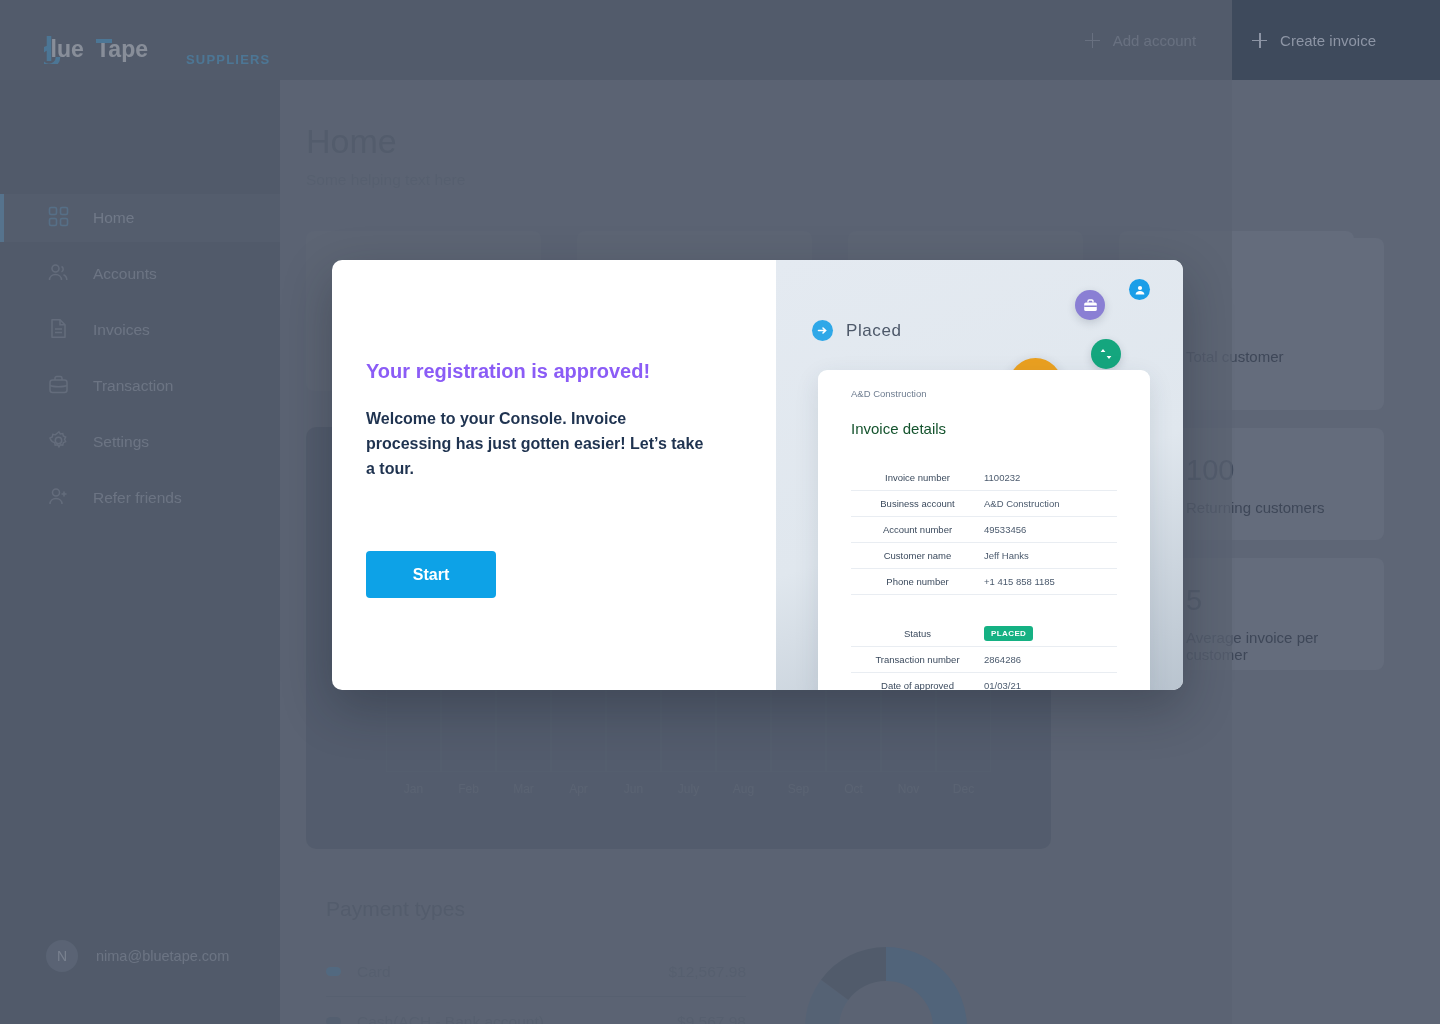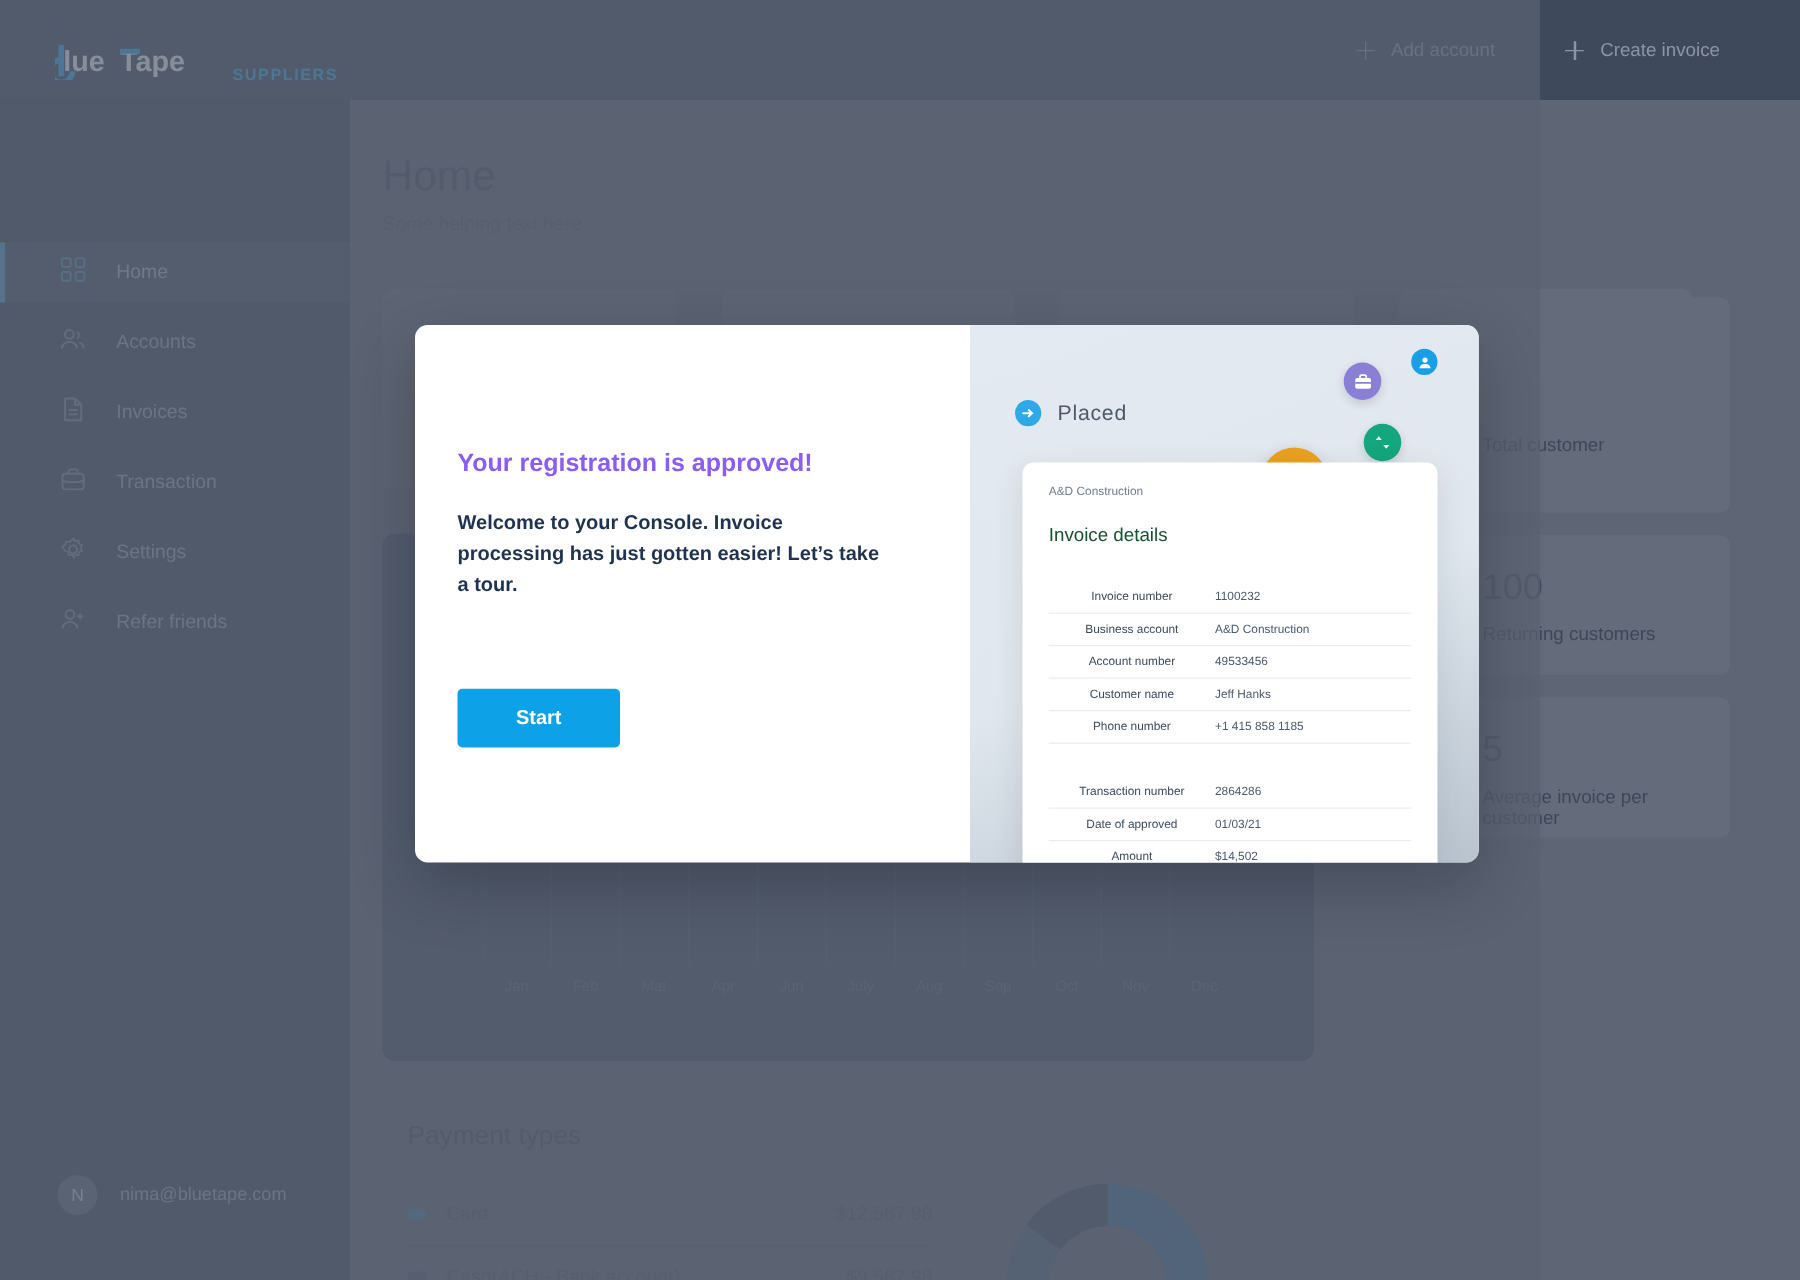--- a/index.html
+++ b/index.html
@@ -151,21 +151,21 @@
   .fab-person { width: 21px; height: 21px; background: #1b9ee8; right: 33px; top: 19px; }
   .fab-brief  { width: 30px; height: 30px; background: #8a7fd4; right: 78px; top: 30px;
                 box-shadow: 0 3px 8px rgba(40,50,70,0.18); }
   .fab-arrows { width: 30px; height: 30px; background: #14a67e; right: 62px; top: 79px;
                 box-shadow: 0 3px 8px rgba(40,50,70,0.18); }
   .fab-alert  { width: 53px; height: 53px; background: #eaa020; left: 233px; top: 98px;
                 box-shadow: 0 4px 12px rgba(40,50,70,0.22); }
 
   .invoice-card {
     position: absolute; left: 42px; top: 110px; width: 332px; height: 330px;
-    background: #ffffff; border-radius: 9px; padding: 18px 21px;
+    background: #ffffff; border-radius: 9px; padding: 18px 33px;
     box-shadow: 0 8px 24px rgba(45,60,80,0.12);
   }
   .inv-company { font-size: 9.5px; color: #6f7d90; }
   .inv-title { font-size: 15px; color: #14532d; margin-top: 21px; }
   .inv-table { margin-top: 28px; }
   .inv-row {
     display: flex; align-items: center; height: 26px;
     border-bottom: 1px solid #e9edf2; font-size: 9.5px;
   }
   .inv-k { color: #3b4a5d; width: 133px; text-align: center; }
@@ -460,20 +460,24 @@
             <span class="inv-v">Jeff Hanks</span>
           </div>
           <div class="inv-row">
             <span class="inv-k">Phone number</span>
             <span class="inv-v">+1 415 858 1185</span>
           </div>
 
           <div class="inv-gap"></div>
 
           <div class="inv-row">
+            <span class="inv-k">Status</span>
+            <span class="status-chip">PLACED</span>
+          </div>
+          <div class="inv-row">
             <span class="inv-k">Transaction number</span>
             <span class="inv-v">2864286</span>
           </div>
           <div class="inv-row">
             <span class="inv-k">Date of approved</span>
             <span class="inv-v">01/03/21</span>
           </div>
           <div class="inv-row">
             <span class="inv-k">Amount</span>
             <span class="inv-v">$14,502</span>

